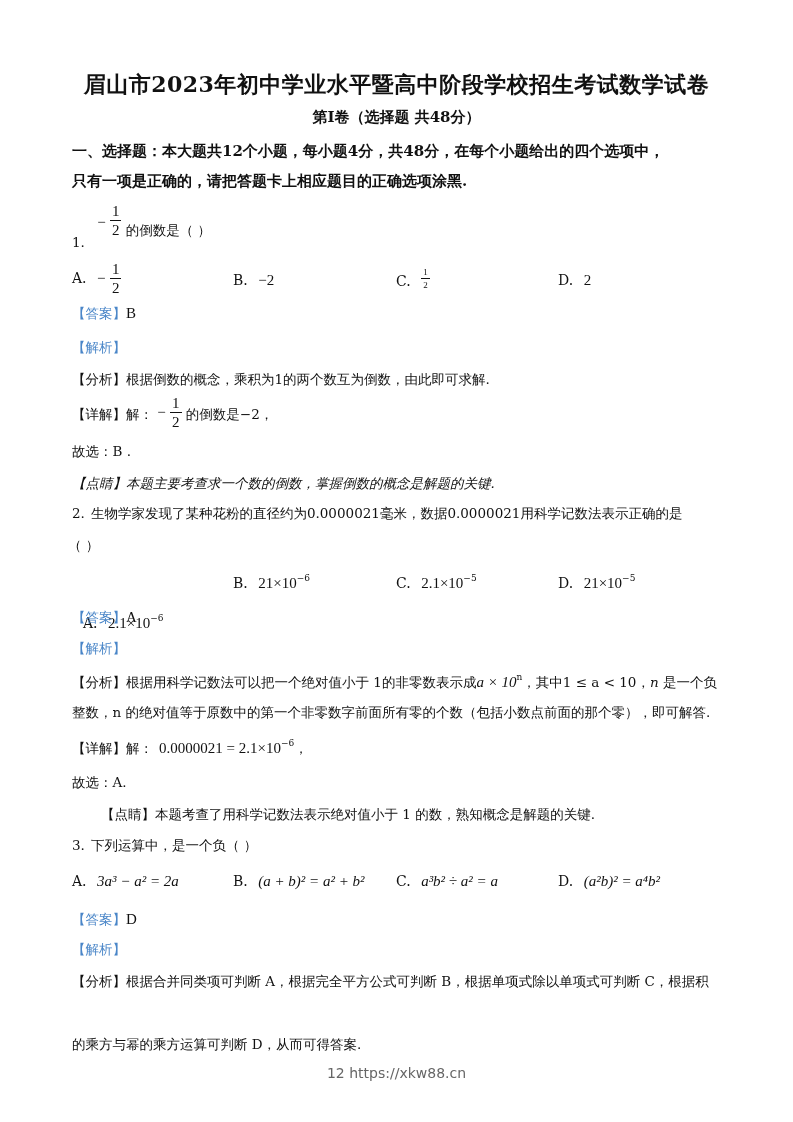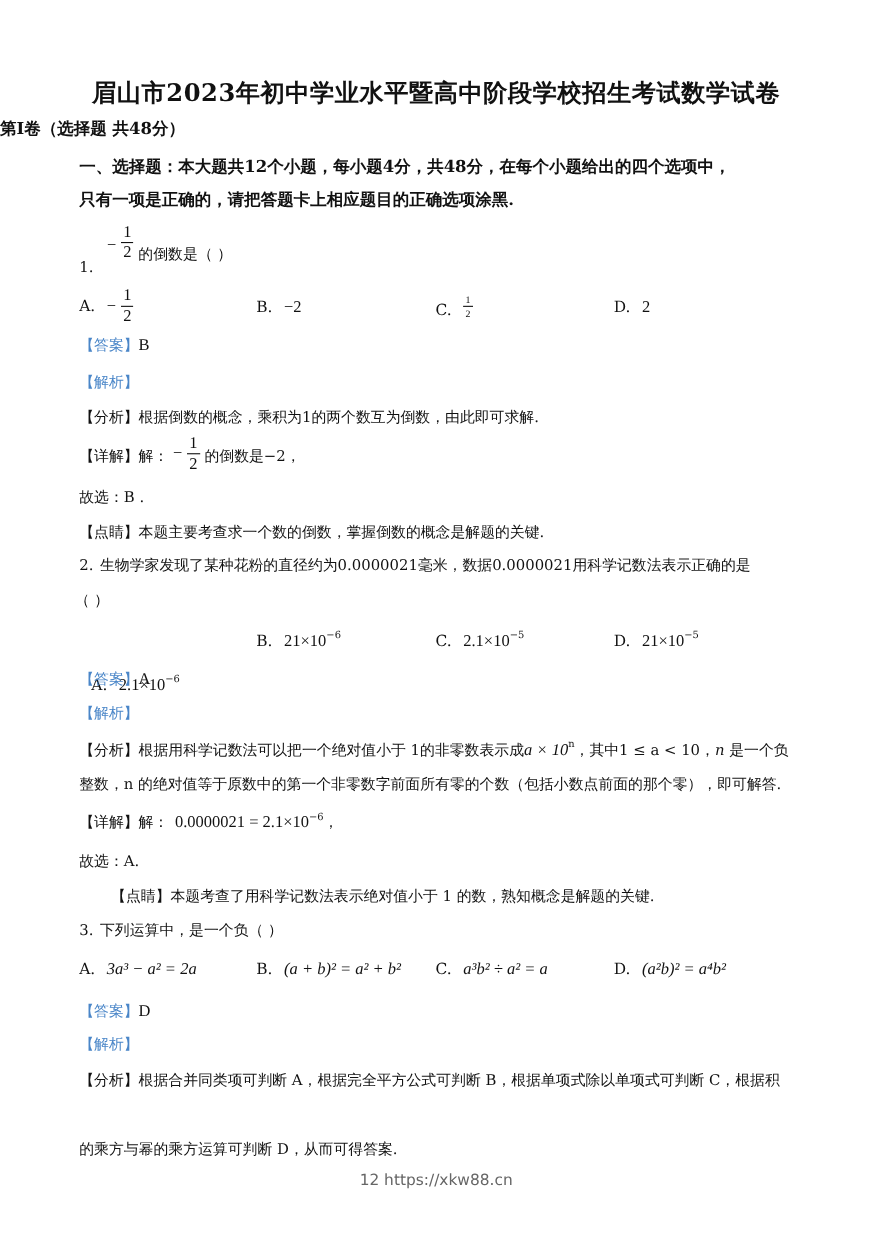--- a/index.html
+++ b/index.html
@@ -1,20 +1,20 @@
 <!DOCTYPE html>
 <html><head>
 <meta charset="utf-8">
 <style>
   html, body { margin: 0; padding: 0; background: #ffffff; }
   body { width: 793px; height: 1122px; position: relative; overflow: hidden;
          font-family: "DejaVu Serif", "Liberation Serif", serif; color: #111; }
   .abs { position: absolute; white-space: nowrap; }
   .title { left: 0; width: 793px; top: 70px; text-align: center; font-size: 22px; font-weight: bold; letter-spacing: 0.5px; }
-  .subtitle { left: 0; width: 793px; top: 108px; font-size: 15px; font-weight: bold; }
+  .subtitle { left: 0; width: 793px; top: 108px; text-align: center; font-size: 15px; font-weight: bold; }
   .section { left: 72px; font-size: 15px; font-weight: bold; }
   .line { left: 72px; font-size: 13.5px; }
   .math { font-family: "Liberation Serif", "DejaVu Serif", serif; font-size: 15px; }
   .blue { color: #4a86c8; }
   .frac { display: inline-block; vertical-align: middle; text-align: center; line-height: 1; }
   .frac .num { display: block; border-bottom: 1px solid #111; padding: 0 2px 1px; }
   .frac .den { display: block; padding-top: 2px; }
   .frac.small { font-size: 9px; }
   .opt { position: absolute; font-size: 14px; }
   sup { font-size: 9px; vertical-align: 7px; }
@@ -75,21 +75,21 @@
 <div class="abs line" style="top:396px;">
   <span style="position:relative; top:2px;">【详解】</span><span style="position:relative; top:2px;">解：</span>
   <span class="math">−</span>
   <span class="frac math">
     <span class="num">1</span>
     <span class="den">2</span>
   </span>
   <span style="position:relative; top:2px;">的倒数是−2，</span>
 </div>
 <div class="abs line" style="top:443px;">故选：B .</div>
-<div class="abs line" style="top:475px;">
+<div class="abs line" style="top:475px;font-style:italic;">
   <span>【点睛】</span><span>本题主要考查求一个数的倒数，掌握倒数的概念是解题的关键.</span>
 </div>
 
 <div class="abs line" style="top:505px;">
   <span style="margin-right:6px;">2.</span><span>生物学家发现了某种花粉的直径约为0.0000021毫米，数据0.0000021用科学记数法表示正确的是</span>
 </div>
 <div class="abs line" style="top:537px; left:68px;">（        ）</div>
 
 <div>
   <div class="opt" style="left:83px; top:573px;margin-top:40px;">

